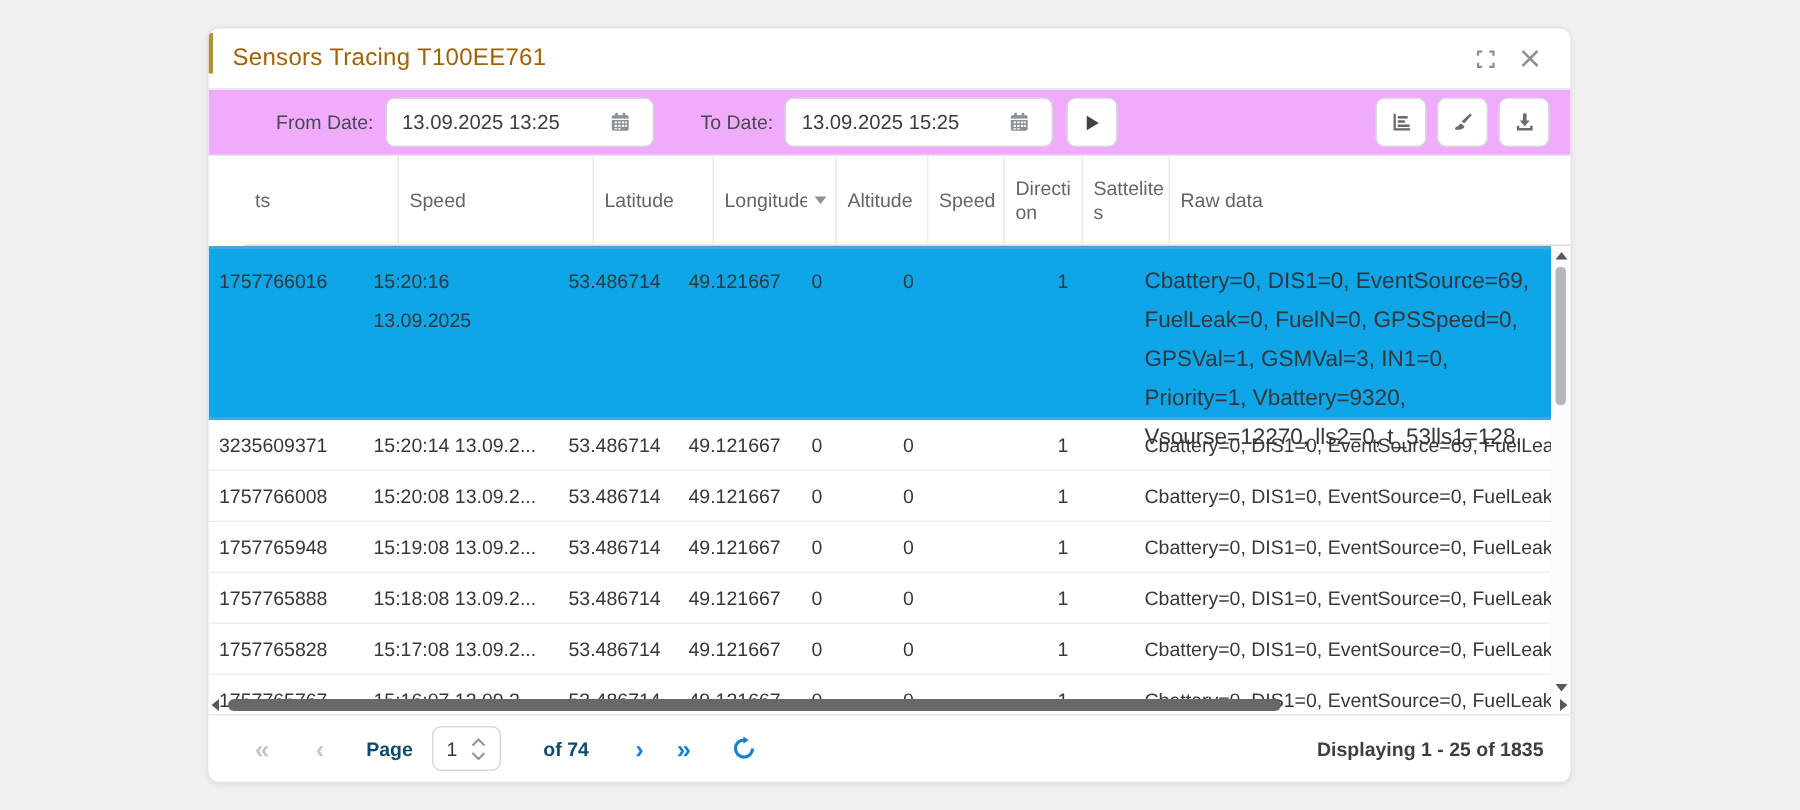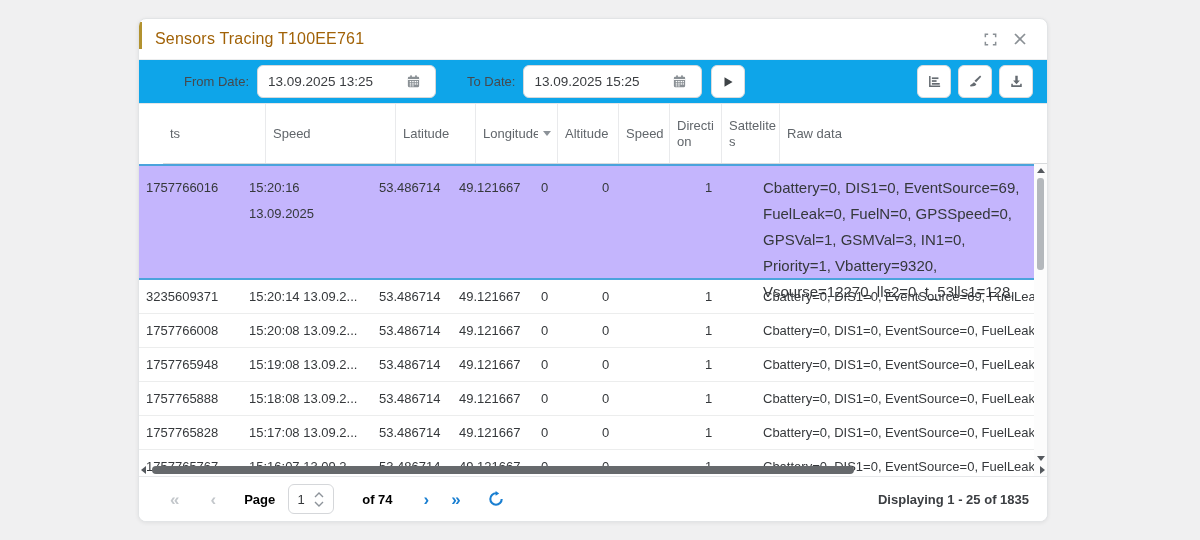--- a/index.html
+++ b/index.html
@@ -12,21 +12,21 @@
   .edge-accent { position:absolute; left:0; top:3px; width:3px; height:27px; background:#b2922f; }
 
   
   .titlebar { height:40px; display:flex; align-items:center; padding:0 16px; }
   .title { font-size:16px; color:#a16207; letter-spacing:.2px; }
   .titlebar .spacer { flex:1; }
   .win-btn { width:22px; height:22px; display:flex; align-items:center; justify-content:center;
              cursor:pointer; margin-left:8px; }
 
   
-  .toolbar { height:45px; background:#0ea5e9; border-top:1px solid #ebedee;
+  .toolbar { height:45px; background:#f0abfc; border-top:1px solid #ebedee;
              border-bottom:1px solid #e3e5e7; display:flex; align-items:center; padding:0 14px;justify-content:space-between; }
   .tb-label { font-size:13px; color:#46494d; margin:0 8px 0 31px; }
   .tb-label.first { margin-left:31px; }
   .datefield { width:179px; height:33px; background:#fff; border:1px solid #d6d8da; border-radius:6px;
                display:flex; align-items:center; padding:0 8px 0 10px; }
   .datefield input { border:none; outline:none; width:138px; font-size:13.5px; color:#3a3d40;
                      font-family:"Liberation Sans", sans-serif; background:transparent; }
   .icon-btn { width:34px; height:33px; background:#fff; border:1px solid #d9dbdd; border-radius:6px;
               display:flex; align-items:center; justify-content:center; cursor:pointer; }
   .play-btn { margin-left:9px; }
@@ -44,21 +44,21 @@
                 border-top:5px solid #8c9298; margin-left:5px; flex:0 0 auto; cursor:pointer; }
 
   .col-ts  { width:103px; } .col-date{ width:130px; } .col-lat { width:80px; }
   .col-lon { width:82px; }  .col-alt { width:61px; }  .col-spd { width:51px; }
   .col-dir { width:52px; }  .col-sat { width:58px; }  .col-raw { flex:1; }
 
   .tbody { position:relative; height:313px; overflow:hidden; }
   .rows  { position:absolute; inset:0 13px 0 0; }
   .trow  { display:flex; height:34px; align-items:center; border-bottom:1px solid #eceded; cursor:pointer; }
   .tcell { padding:0 6px 0 7px; font-size:13px; color:#35383b; white-space:nowrap; overflow:hidden; }
-  .trow.selected { height:116px; align-items:flex-start; background:#c4b5fd;
+  .trow.selected { height:116px; align-items:flex-start; background:#0ea5e9;
                    border-top:2px solid #4ba3dc; border-bottom:2px solid #4ba3dc; padding-top:9px; }
   .trow.selected .tcell { white-space:normal; line-height:26px; }
   .trow.selected .col-raw { font-size:15px; padding-right:2px; }
 
   
   .vscroll { position:absolute; top:0; right:0; width:13px; bottom:0; background:#fcfcfc; }
   .vthumb  { position:absolute; top:14px; left:3px; width:7px; height:92px; background:#b4b8bc; border-radius:3px; }
   .tri-up    { position:absolute; top:4px; left:2.5px; width:0; height:0;
                border-left:4px solid transparent; border-right:4px solid transparent; border-bottom:5px solid #55595e; }
   .tri-down  { position:absolute; bottom:16px; left:2.5px; width:0; height:0;
@@ -70,21 +70,21 @@
   .tri-right { position:absolute; right:2px; top:2px; width:0; height:0;
                border-top:4px solid transparent; border-bottom:4px solid transparent; border-left:5px solid #55595e; }
 
   
   .footer { position:absolute; left:0; right:0; bottom:0; height:45px; background:#fff;
             border-top:1px solid #e6e8ea; display:flex; align-items:center; padding:0 18px; }
   .pg-ico { font-size:17px; font-weight:bold; line-height:1; cursor:pointer; user-select:none; }
   .pg-disabled { color:#c3c7cb; }
   .pg-active { color:#1a7fd1; }
   .pg-gap-lg { margin-left:31px; } .pg-gap-md { margin-left:22px; } .pg-gap-sm { margin-left:13px; }
-  .pg-text { font-size:13px; font-weight:bold; color:#000000;margin-left:28px; }
+  .pg-text { font-size:13px; font-weight:bold; color:#0c4a6e;margin-left:28px; }
   .spinner { width:46px; height:30px; border:1px solid #d5d7da; border-radius:6px; background:#fff;
              display:flex; align-items:center; margin-left:13px; }
   .spinner input { width:24px; border:none; outline:none; font-size:13px; color:#35383b; text-align:center;
                    font-family:"Liberation Sans", sans-serif; background:transparent; }
   .spin-arrows { display:flex; flex-direction:column; gap:3px; margin-left:1px; }
   .spin-arrows svg { display:block; cursor:pointer; }
   .refresh-btn { margin-left:27px; display:flex; cursor:pointer; }
   .displaying { margin-left:auto; font-size:13px; font-weight:bold; color:#3b3e42; }
 </style>
 </head>

